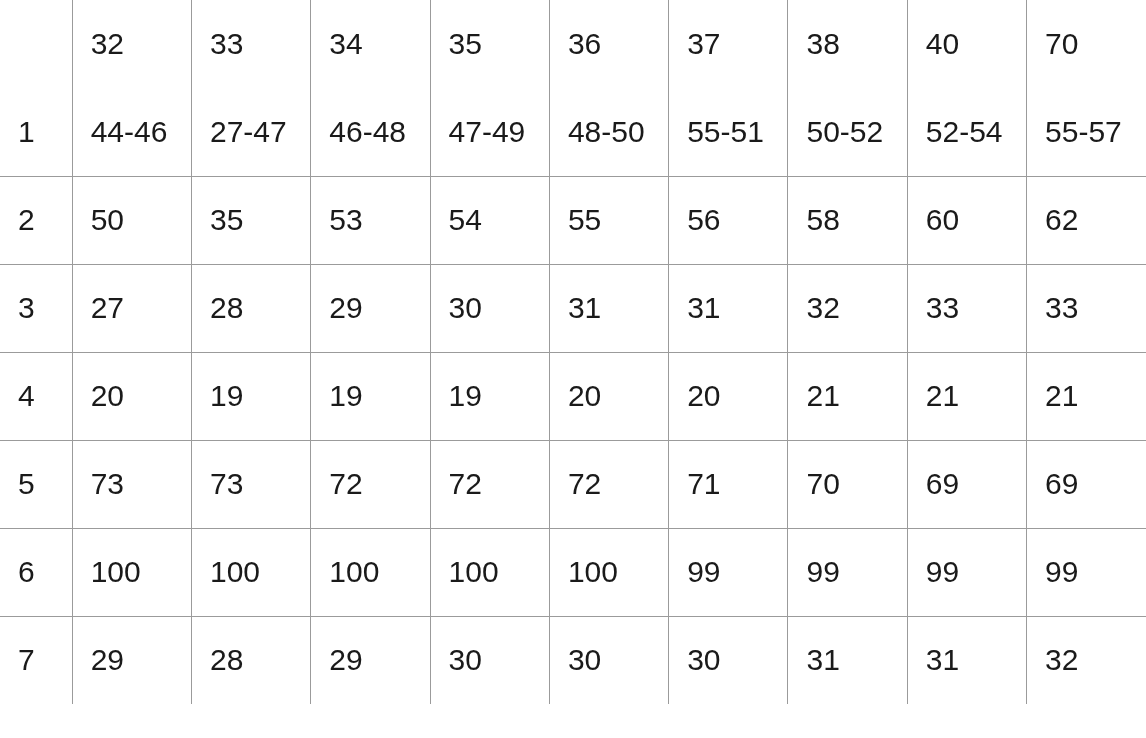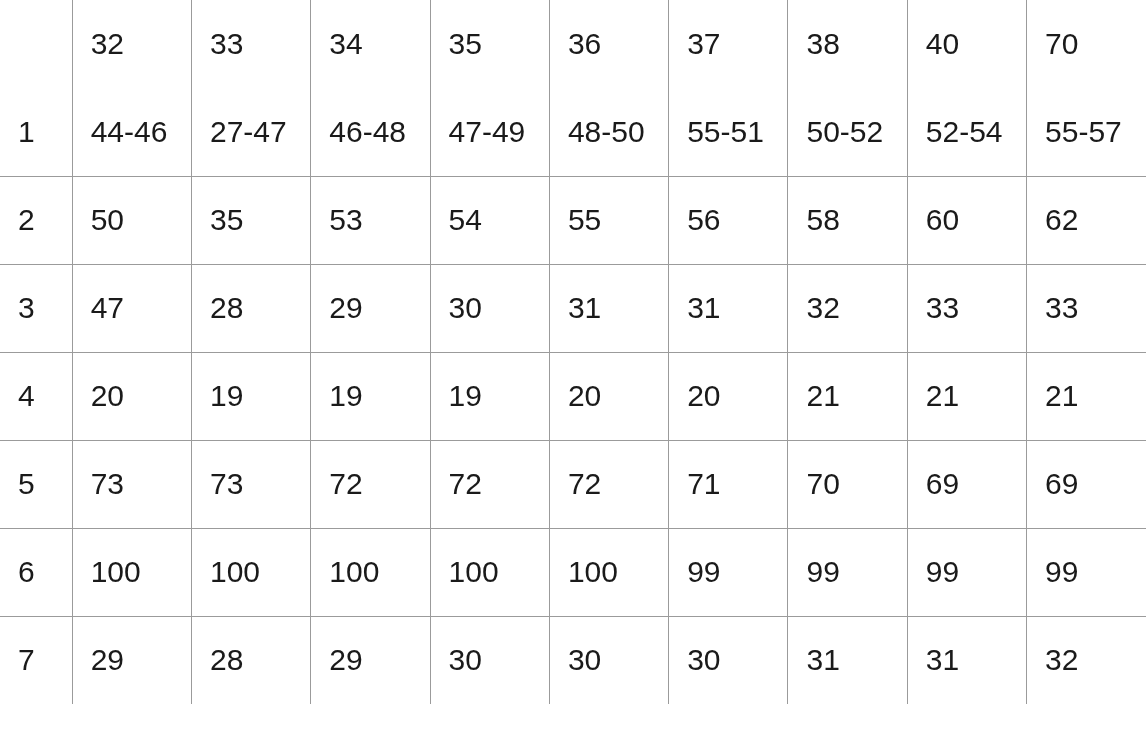--- a/index.html
+++ b/index.html
@@ -116,21 +116,21 @@
         <td>53</td>
         <td>54</td>
         <td>55</td>
         <td>56</td>
         <td>58</td>
         <td>60</td>
         <td>62</td>
       </tr>
       <tr>
         <th class="row-head">3</th>
-        <td>47</td>
+        <td>27</td>
         <td>28</td>
         <td>29</td>
         <td>30</td>
         <td>31</td>
         <td>31</td>
         <td>32</td>
         <td>33</td>
         <td>33</td>
       </tr>
       <tr>

